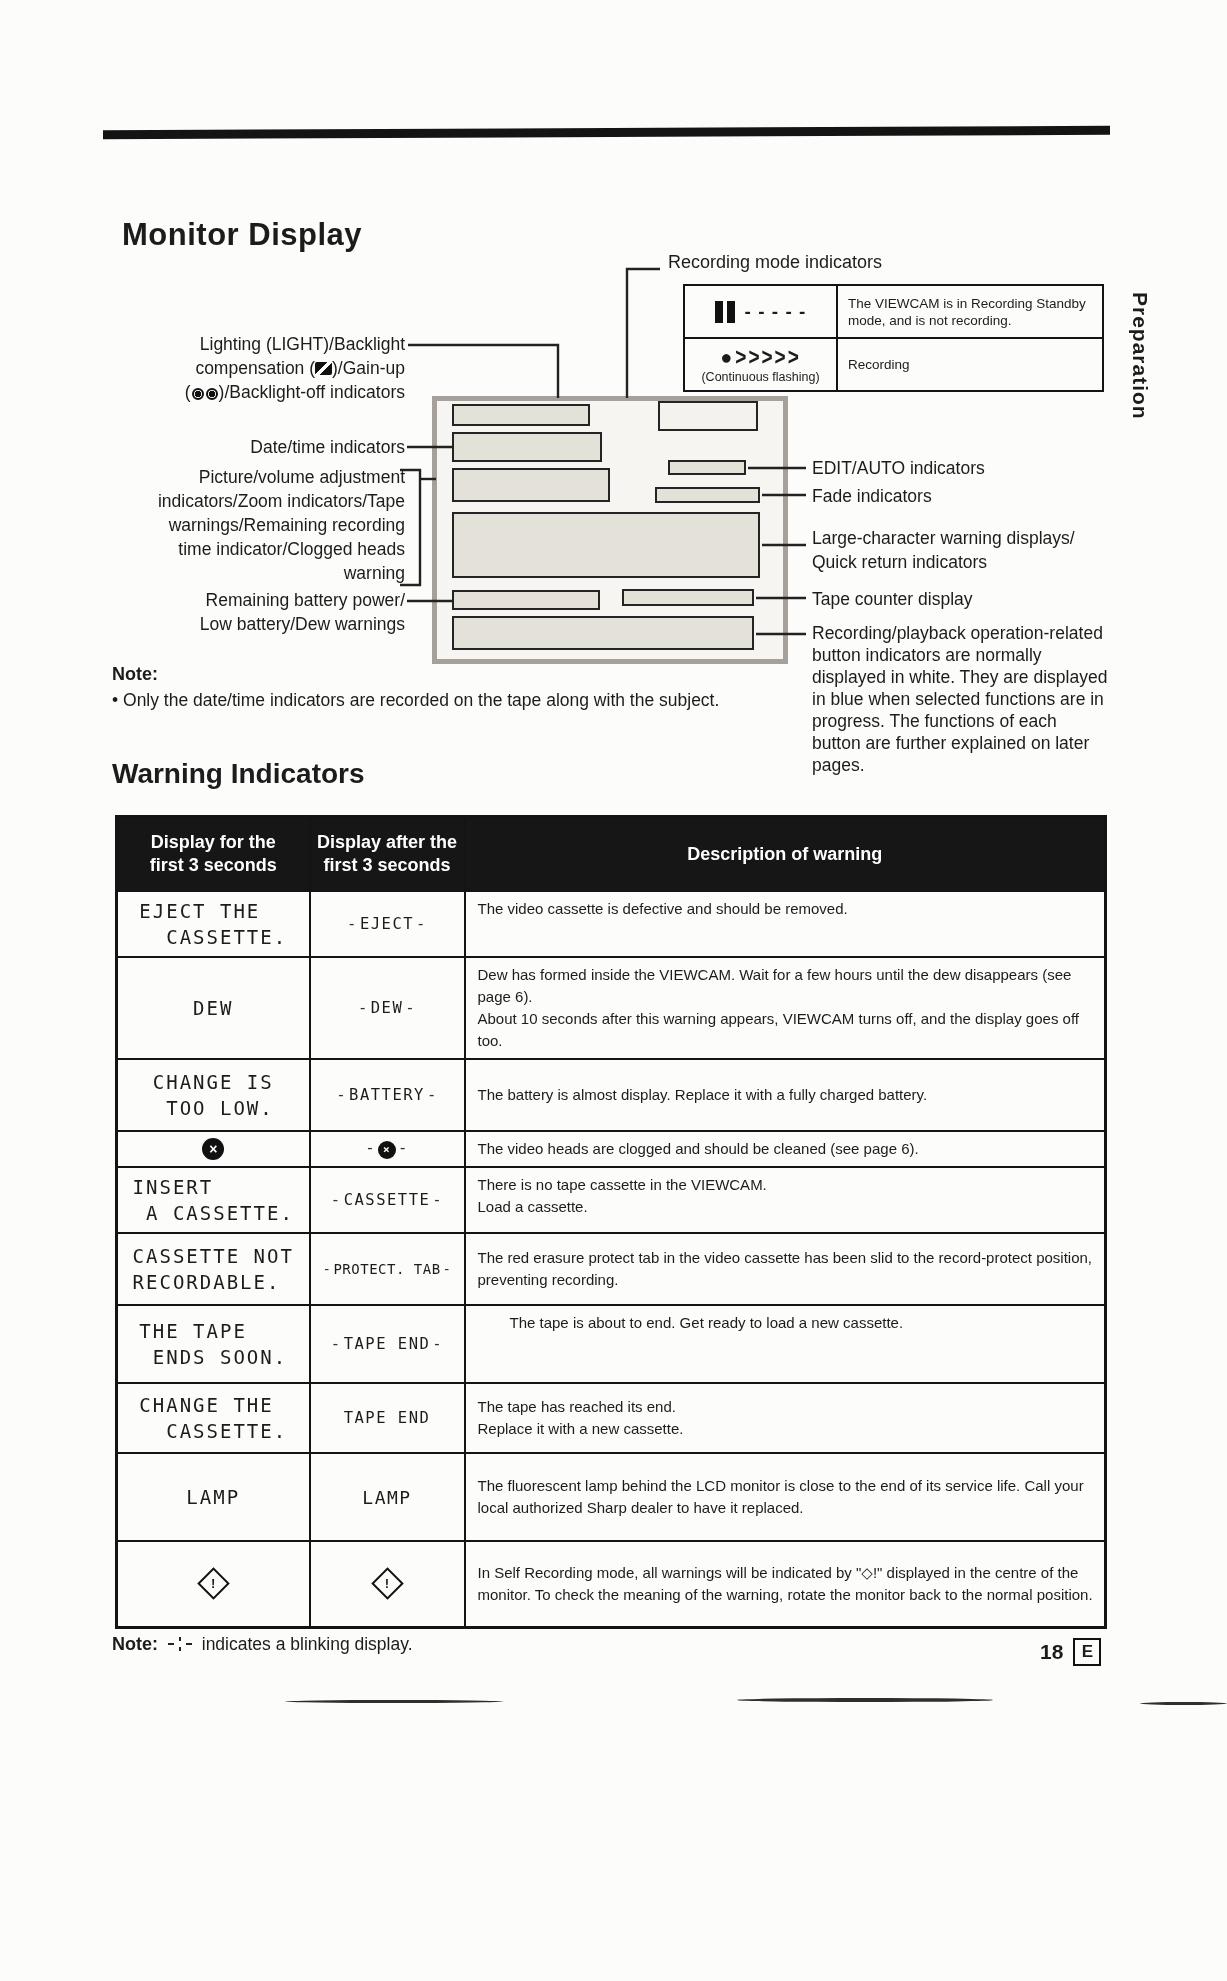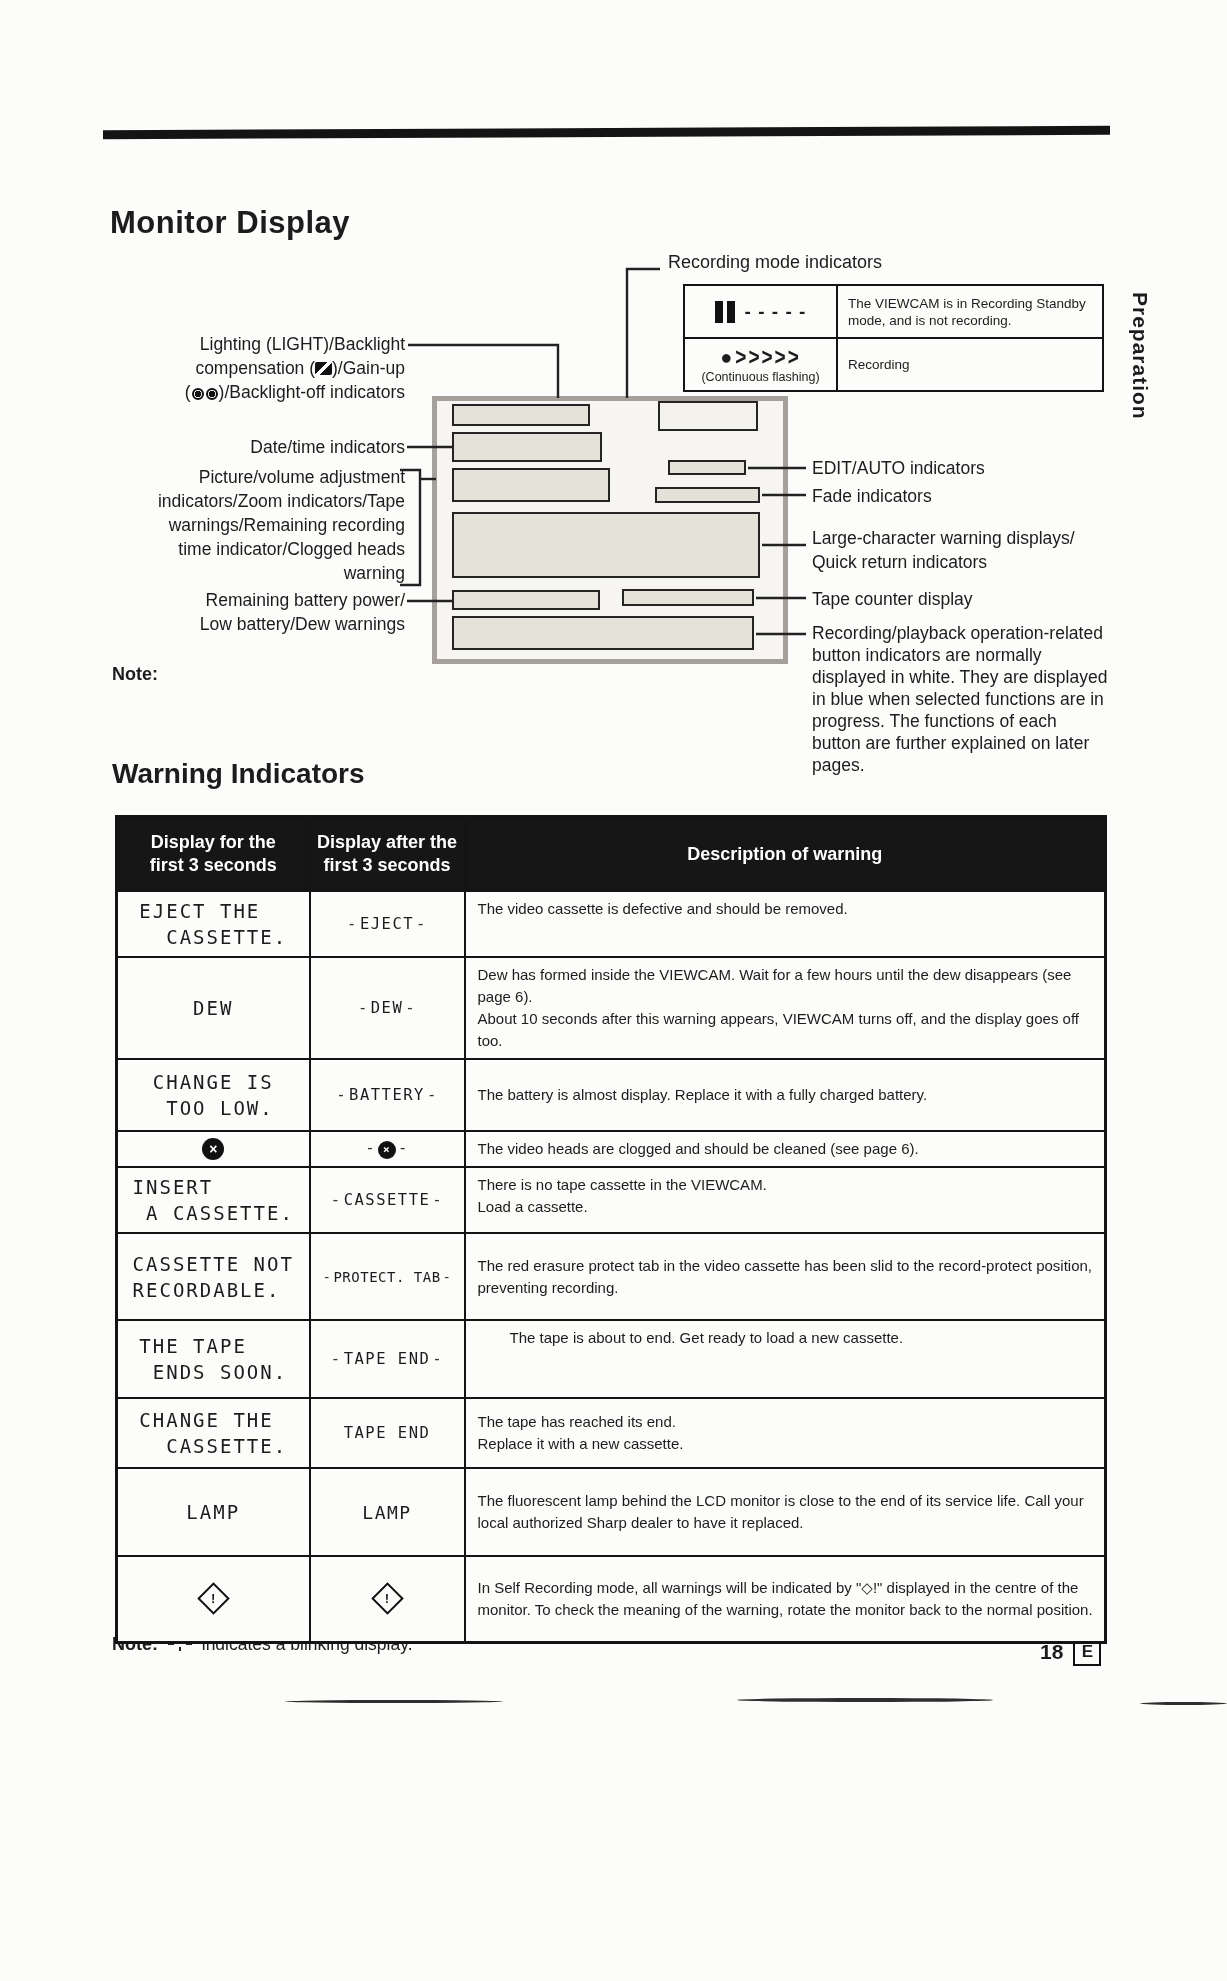--- a/index.html
+++ b/index.html
@@ -8,21 +8,21 @@
     background:#fcfcfa;color:#1c1c1c;
     font-family:"Liberation Sans",sans-serif;overflow:hidden;
   }
   .abs{position:absolute;}
   .pre{white-space:pre-line;}
 
   
   .top-rule{left:103px;top:128px;width:1007px;height:9px;background:#141414;transform:rotate(-0.25deg);}
 
   
-  .title{left:110px;top:205px;font-size:31px;font-weight:bold;letter-spacing:0.5px;margin:0;}
+  .title{left:110px;top:205px;font-size:31px;font-weight:bold;letter-spacing:0.5px;margin:12px;}
   .warn-heading{left:112px;top:758px;font-size:28px;font-weight:bold;margin:0;}
 
   
   .sidebar{left:1128px;top:292px;height:210px;writing-mode:vertical-rl;
     font-size:21px;font-weight:bold;letter-spacing:1px;}
 
   
   .leaders{left:0;top:0;width:1227px;height:1981px;pointer-events:none;z-index:3;}
 
   
@@ -170,20 +170,24 @@
 Low battery/Dew warnings</div>
 
   <div class="abs dlabel" style="left:812px;top:456px;width:300px;">EDIT/AUTO indicators</div>
   <div class="abs dlabel" style="left:812px;top:484px;width:300px;">Fade indicators</div>
   <div class="abs dlabel pre" style="left:812px;top:526px;width:310px;">Large-character warning displays/
 Quick return indicators</div>
   <div class="abs dlabel" style="left:812px;top:587px;width:300px;">Tape counter display</div>
   <div class="abs dlabel" style="left:812px;top:622px;width:298px;line-height:22px;">Recording/playback operation-related button indicators are normally displayed in white. They are displayed in blue when selected functions are in progress. The functions of each button are further explained on later pages.</div>
 
   <div class="abs note-label">Note:</div>
+  <div class="abs note-body">
+    <span>•</span>
+    <span>Only the date/time indicators are recorded on the tape along with the subject.</span>
+  </div>
 
   <h2 class="abs warn-heading">Warning Indicators</h2>
 
   <table class="abs warn-table">
     <colgroup>
         <col class="c1">
         <col class="c2">
         <col>
       </colgroup>
     <tbody>
@@ -221,21 +225,21 @@
               </span></span></td>
       <td class="desc">The video heads are clogged and should be cleaned (see page 6).</td>
     </tr>
     <tr style="height:56px;">
       <td class="osd"><span class="osd-in">INSERT
  A CASSETTE.</span></td>
       <td class="after"><span class="blink">CASSETTE</span></td>
       <td class="desc" style="vertical-align:top;">There is no tape cassette in the VIEWCAM.
 Load a cassette.</td>
     </tr>
-    <tr style="height:87px;">
+    <tr style="height:72px;">
       <td class="osd"><span class="osd-in">CASSETTE NOT
 RECORDABLE.</span></td>
       <td class="after"><span class="blink" style="font-size:14px;letter-spacing:0.5px;">PROTECT. TAB</span></td>
       <td class="desc">The red erasure protect tab in the video cassette has been slid to the record-protect position, preventing recording.</td>
     </tr>
     <tr style="height:78px;">
       <td class="osd"><span class="osd-in">THE TAPE
  ENDS SOON.</span></td>
       <td class="after"><span class="blink">TAPE END</span></td>
       <td class="desc" style="vertical-align:top;padding-left:44px;">The tape is about to end. Get ready to load a new cassette.</td>

